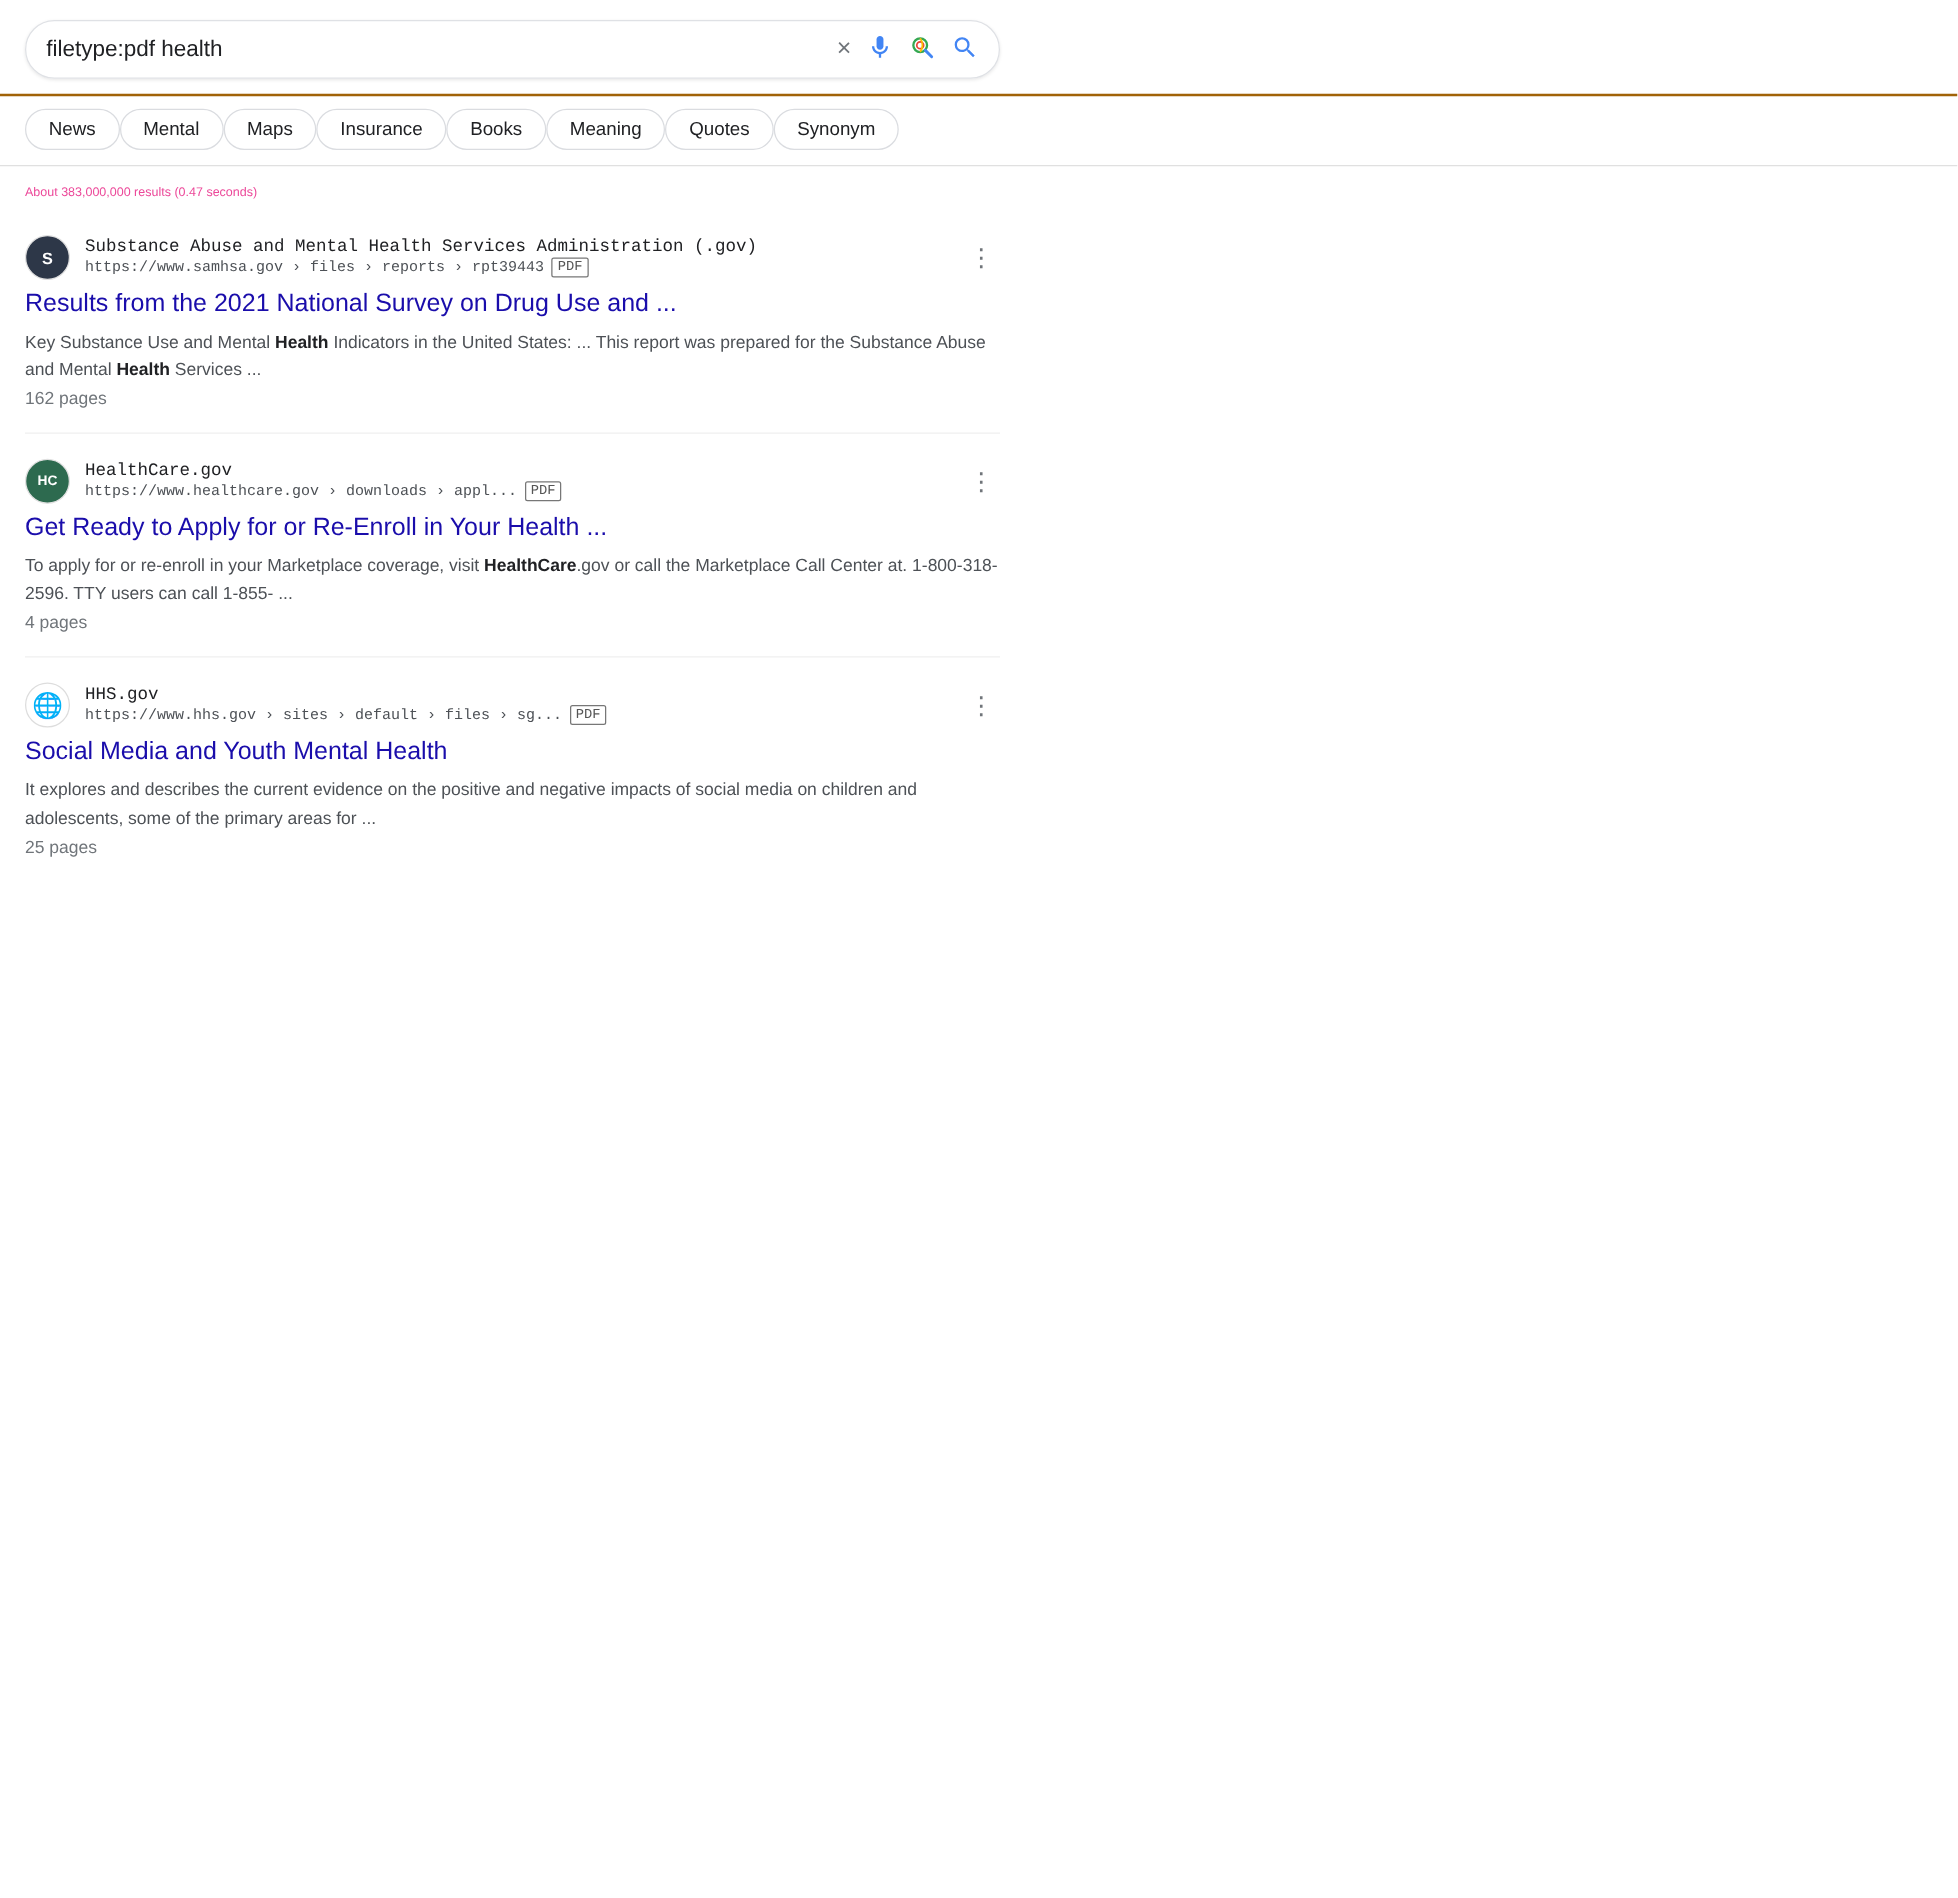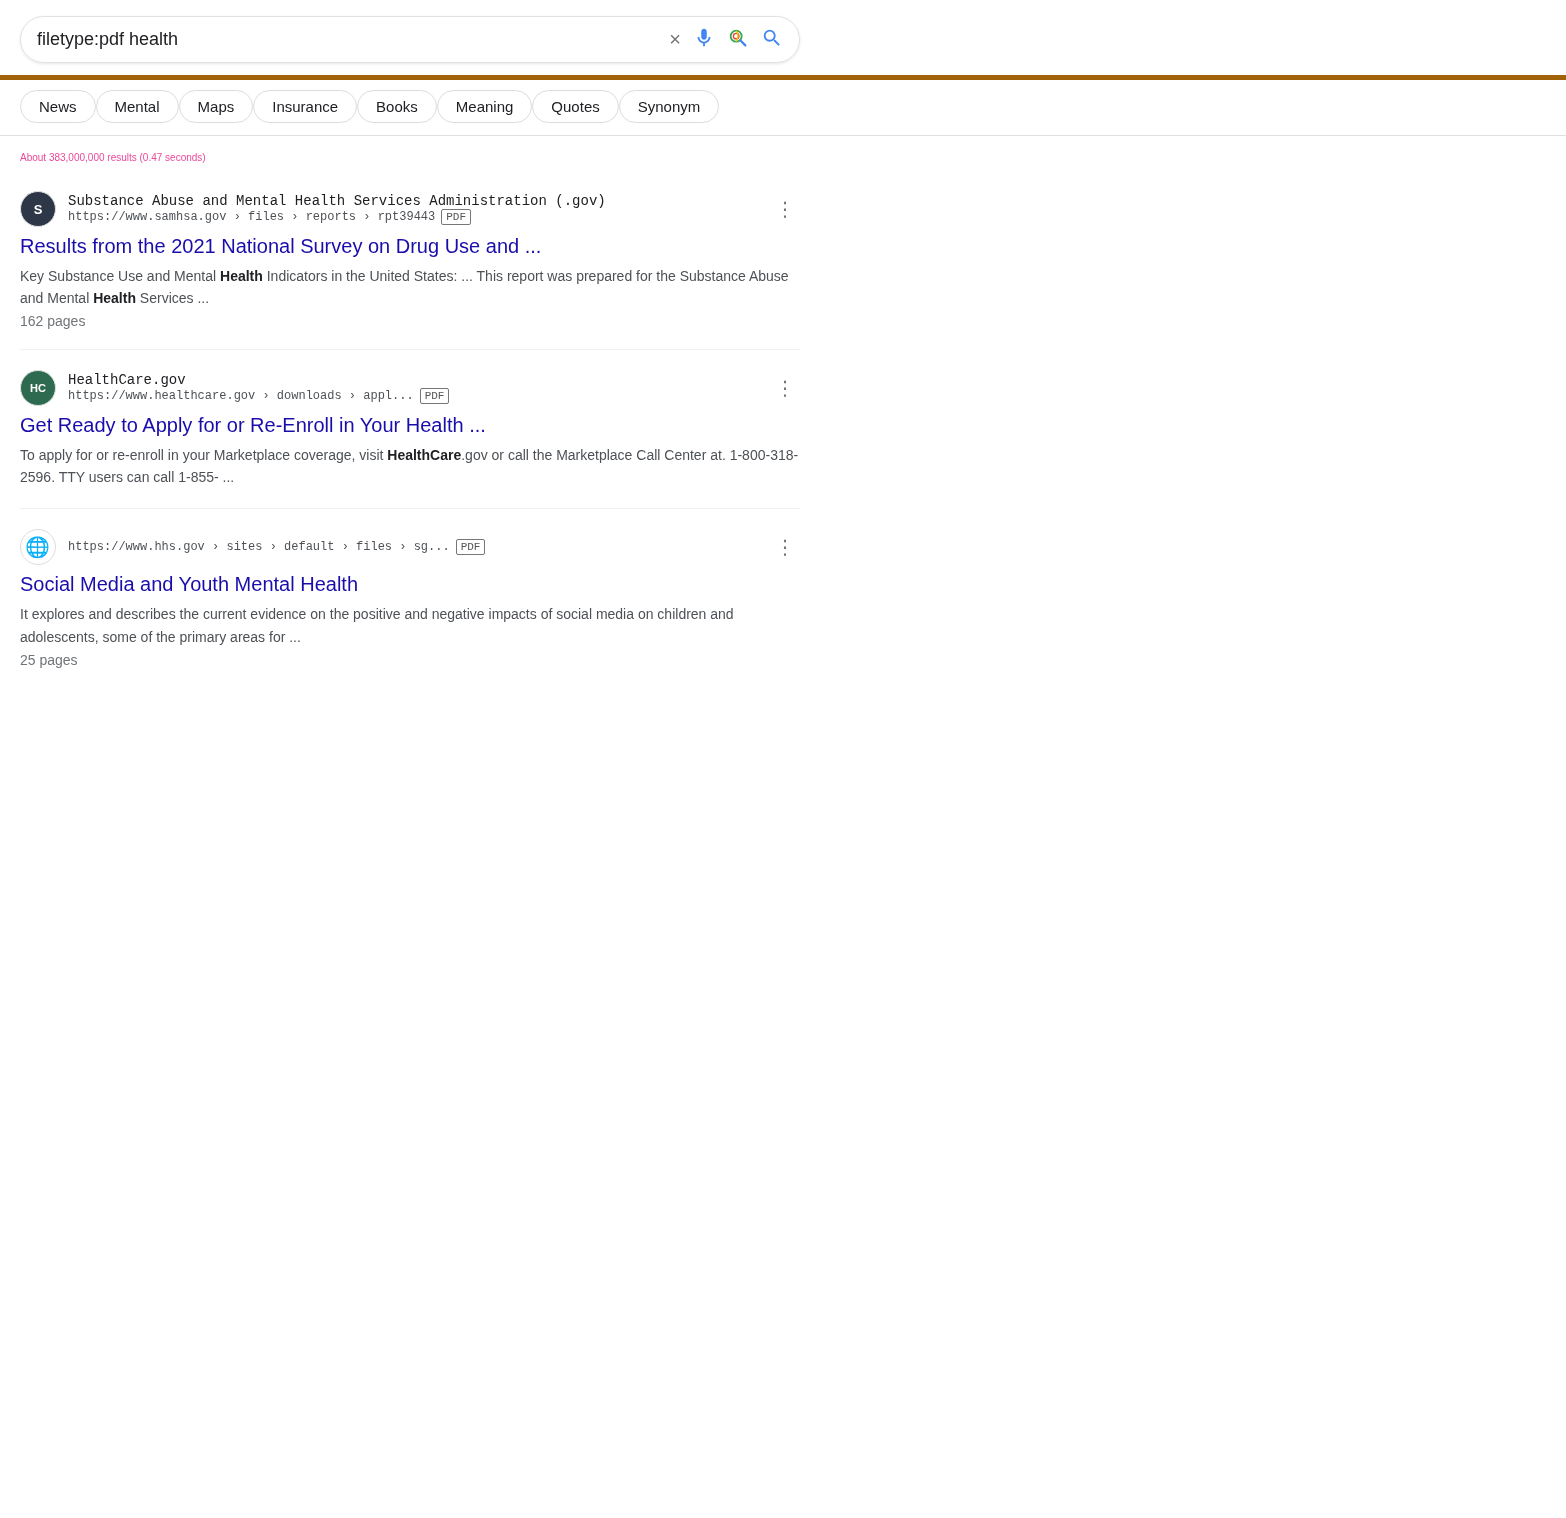--- a/index.html
+++ b/index.html
@@ -6,21 +6,21 @@
     body {
       font-family: Arial, sans-serif;
       background: #fff;
       color: #202124;
       font-size: 16px;
     }
 
     
     .search-bar-wrapper {
       padding: 16px 20px 12px 20px;
-      border-bottom: 5px solid #a16207;
+      border-bottom: 2px solid #a16207;
     }
     .search-bar {
       display: flex;
       align-items: center;
       border: 1px solid #dfe1e5;
       border-radius: 24px;
       padding: 10px 16px;
       max-width: 780px;
       box-shadow: 0 1px 3px rgba(0,0,0,0.1);
     }
@@ -250,27 +250,29 @@
           <div class="site-name">HealthCare.gov</div>
           <div class="site-url-row">
             <span>https://www.healthcare.gov › downloads › appl...</span>
             <span class="pdf-badge">PDF</span>
           </div>
         </div>
         <button class="more-btn" title="More options">⋮</button>
       </div>
       <a class="result-title" href="#">Get Ready to Apply for or Re-Enroll in Your Health ...</a>
       <div class="result-snippet">To apply for or re-enroll in your Marketplace coverage, visit <strong>HealthCare</strong>.gov or call the Marketplace Call Center at. 1-800-318-2596. TTY users can call 1-855- ...</div>
+      <div class="result-pages">4 pages</div>
     </div>
     <div class="result-item">
       <div class="result-header">
         <div class="site-favicon favicon-hhs">
           <span style="font-size:20px;">🌐</span>
         </div>
         <div class="site-info">
+          <div class="site-name">HHS.gov</div>
           <div class="site-url-row">
             <span>https://www.hhs.gov › sites › default › files › sg...</span>
             <span class="pdf-badge">PDF</span>
           </div>
         </div>
         <button class="more-btn" title="More options">⋮</button>
       </div>
       <a class="result-title" href="#">Social Media and Youth Mental Health</a>
       <div class="result-snippet">It explores and describes the current evidence on the positive and negative impacts of social media on children and adolescents, some of the primary areas for ...</div>
       <div class="result-pages">25 pages</div>

